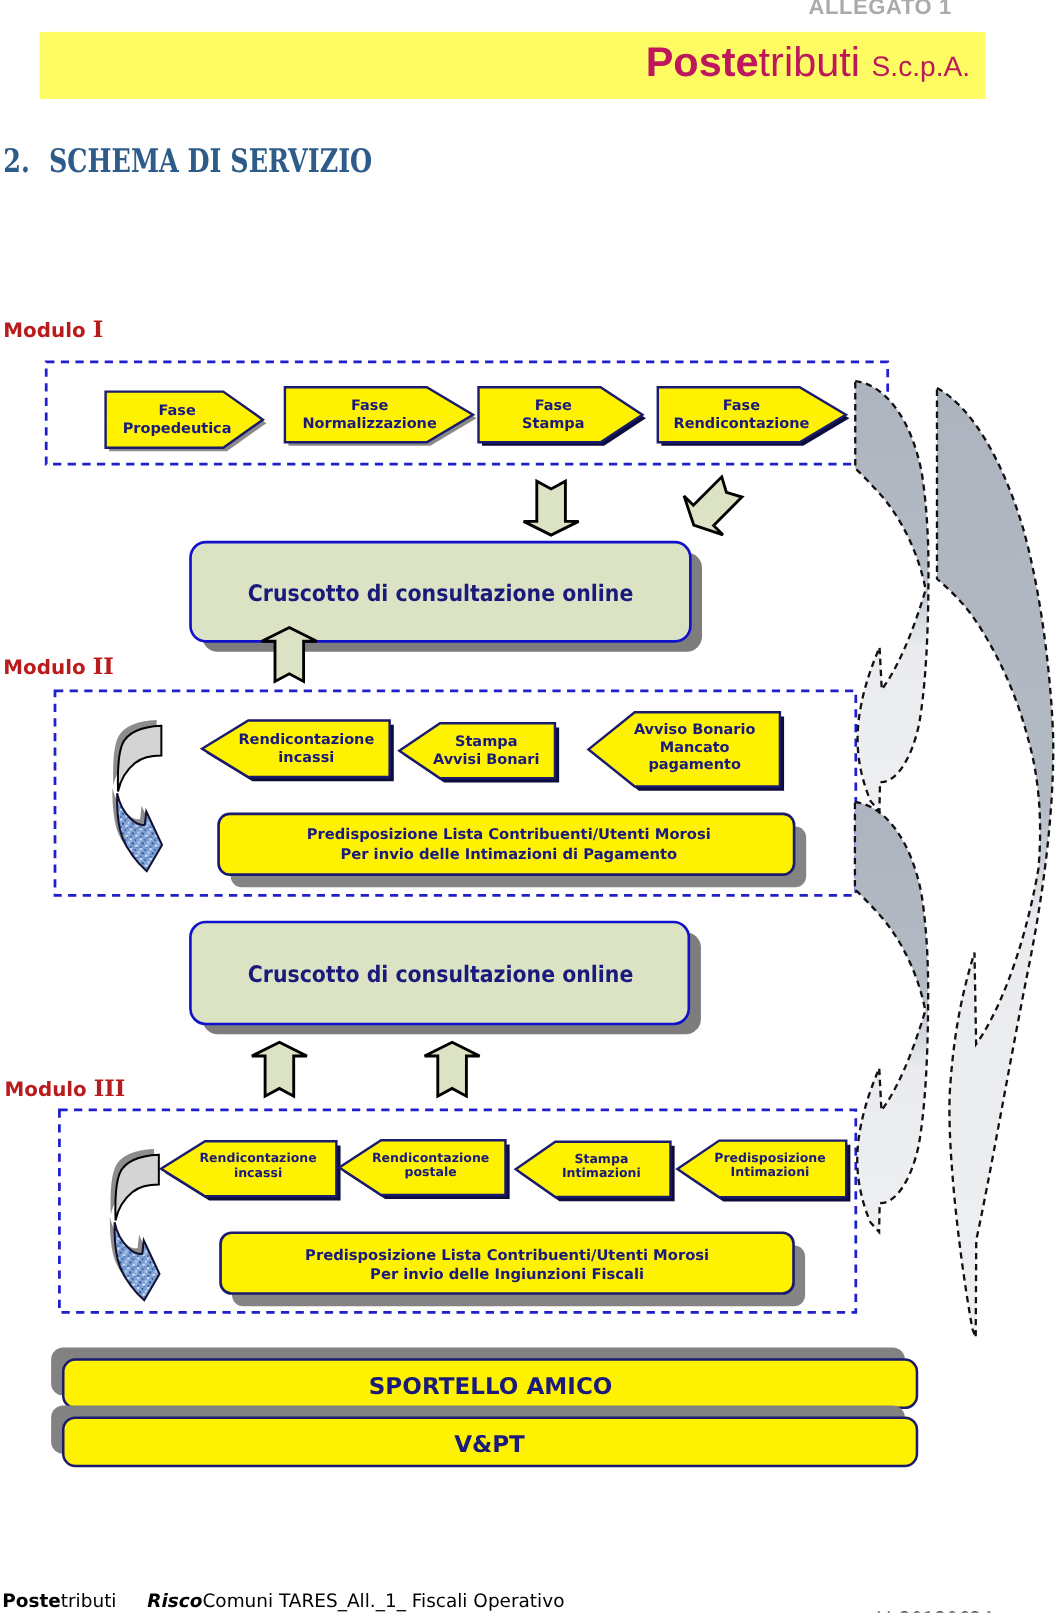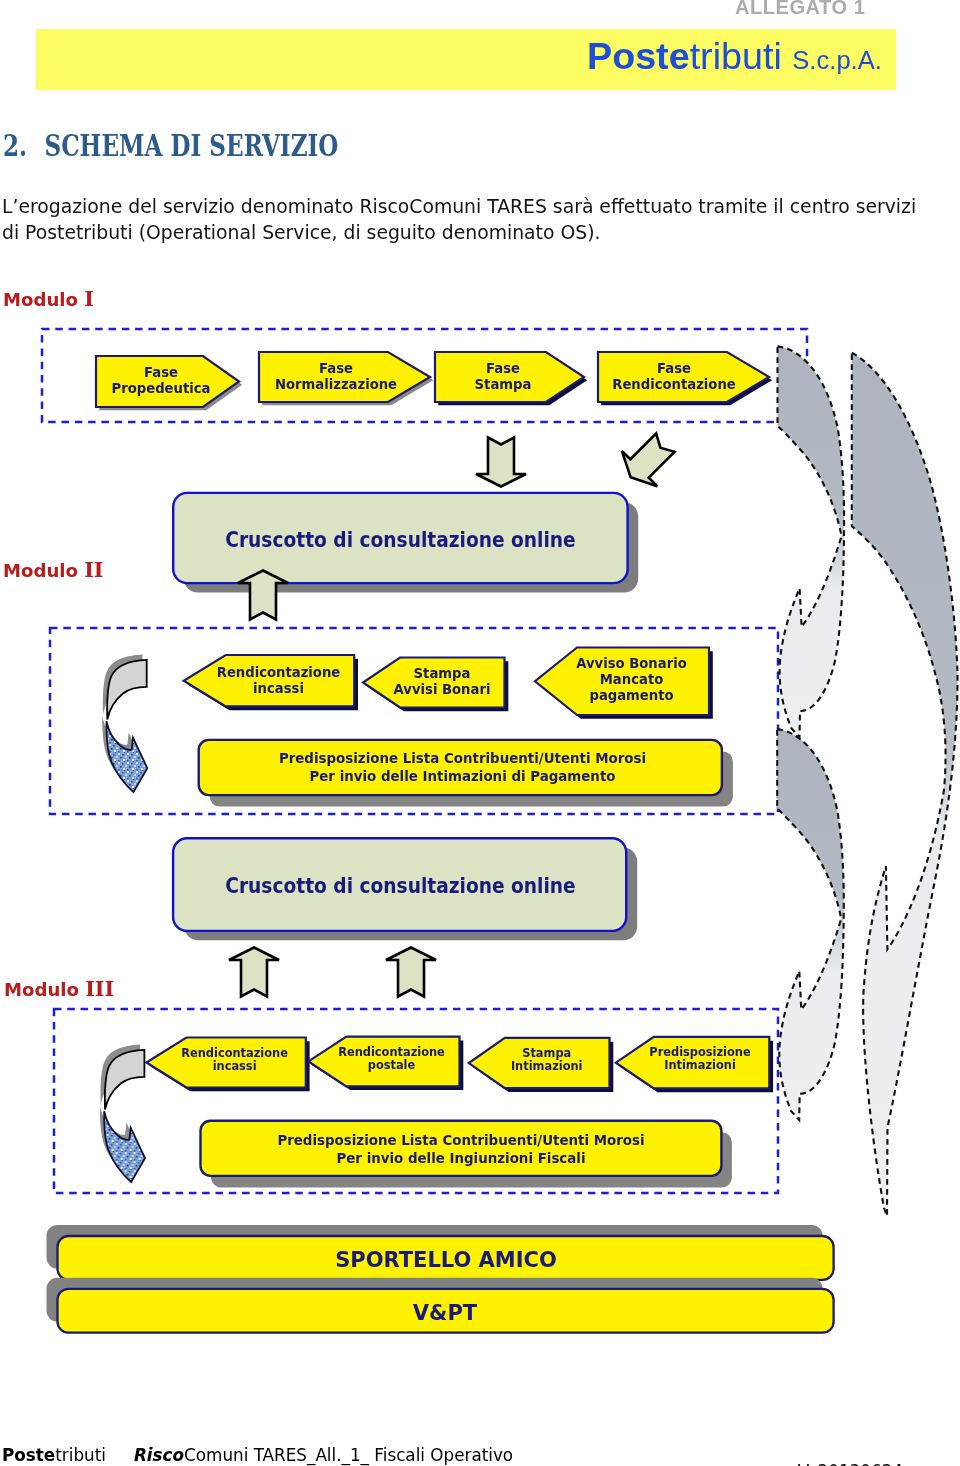--- a/index.html
+++ b/index.html
@@ -1,47 +1,47 @@
 <!DOCTYPE html>
 <html><head>
 <meta charset="utf-8">
 <style>
   *{box-sizing:border-box;}
   html,body{margin:0;padding:0;}
   body{width:960px;height:1466px;background:#fff;font-family:"DejaVu Sans",sans-serif;position:relative;overflow:hidden;}
   .abs{position:absolute;}
   #banner{left:36px;top:29px;width:860px;height:61px;background:#FDFD63;}
-  #logo{left:587px;top:37px;font-size:37.7px;line-height:38px;color:#1d4ed8;letter-spacing:0px;white-space:nowrap;font-family:"Liberation Sans",sans-serif;}
+  #logo{left:587px;top:37px;font-size:37.7px;line-height:38px;color:#be185d;letter-spacing:0px;white-space:nowrap;font-family:"Liberation Sans",sans-serif;}
   #logo b{font-weight:bold;}
   #logo .sc{font-size:25.6px;}
   #allegato{left:735px;top:-3px;font-size:20px;line-height:20px;color:#ABABAB;font-weight:bold;letter-spacing:0.55px;font-family:"Liberation Sans",sans-serif;}
   #h2{left:3px;top:128px;font-family:"DejaVu Serif Condensed","DejaVu Serif",serif;font-weight:bold;font-size:29.5px;color:#2E5C8A;white-space:nowrap;transform:scaleX(0.87);transform-origin:left top;}
   #h2 .num{margin-right:20px;}
   #para{left:2px;top:194px;width:940px;font-size:18.8px;color:#141414;line-height:26px;}
   .modlbl{position:absolute;font-size:18.1px;font-weight:bold;color:#b91c1c;white-space:nowrap;}
   .modlbl .rn{font-family:"DejaVu Serif",serif;font-size:20.5px;}
   #mod1lbl{left:3px;top:287px;}
-  #mod2lbl{left:3px;top:558px;text-align:center;}
+  #mod2lbl{left:3px;top:594px;text-align:center;}
   #mod3lbl{left:4px;top:977px;}
   #footer{left:2px;top:1446px;width:901px;font-family:"DejaVu Sans",sans-serif;font-size:16.8px;line-height:19px;color:#000;}
   #footer .r{float:right;margin-top:16px;}
   #footer b{font-weight:bold;}
   #footer i{font-style:italic;font-weight:bold;margin-left:28px;}
   svg#diagram{position:absolute;left:0;top:0;}
   .arrowtext{font-family:"DejaVu Sans",sans-serif;font-weight:bold;fill:#1A1A7A;text-anchor:middle;}
   .cond{font-family:"DejaVu Sans Condensed","DejaVu Sans",sans-serif;}
 </style>
 </head>
 <body>
 
 <div class="abs" id="banner"></div>
 <div class="abs" id="allegato">ALLEGATO 1</div>
 <div class="abs" id="logo"><b>Poste</b><span>tributi</span> <span class="sc">S.c.p.A.</span></div>
 <div class="abs" id="h2"><span class="num">2.</span><span>SCHEMA DI SERVIZIO</span></div>
-<div class="abs" id="para"><span>L’erogazione del servizio denominato RiscoComuni TARES sarà effettuato tramite il centro servizi</span><br><span>di Postetributi (Operational Service, di seguito denominato OS).</span></div>
+<div class="abs" id="para"><br></div>
 <div class="modlbl" id="mod1lbl"><span>Modulo</span> <span class="rn">I</span></div>
 <div class="modlbl" id="mod2lbl"><span>Modulo</span> <span class="rn">II</span></div>
 <div class="modlbl" id="mod3lbl"><span>Modulo</span> <span class="rn">III</span></div>
 
 <svg id="diagram" width="960" height="1466" viewBox="0 0 960 1466" xmlns="http://www.w3.org/2000/svg">
   <defs>
     <linearGradient id="gGrayA1" x1="0" y1="0" x2="0" y2="1" gradientUnits="objectBoundingBox">
       <stop offset="0" stop-color="#ADB4BF"></stop>
         <stop offset="0.42" stop-color="#B4BAC4"></stop>
         <stop offset="0.62" stop-color="#E9EBEE"></stop>

